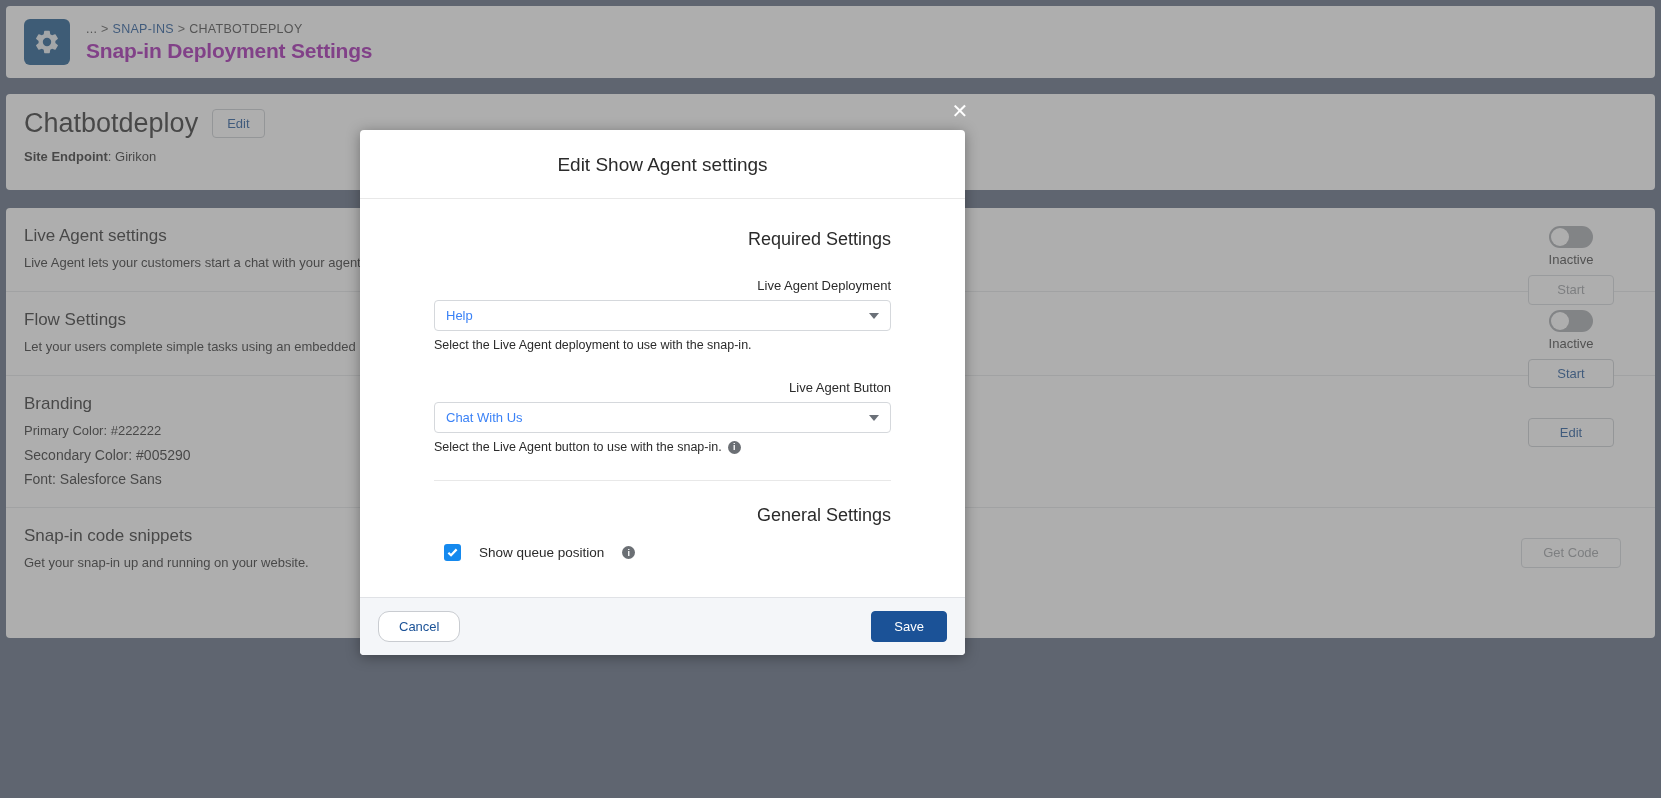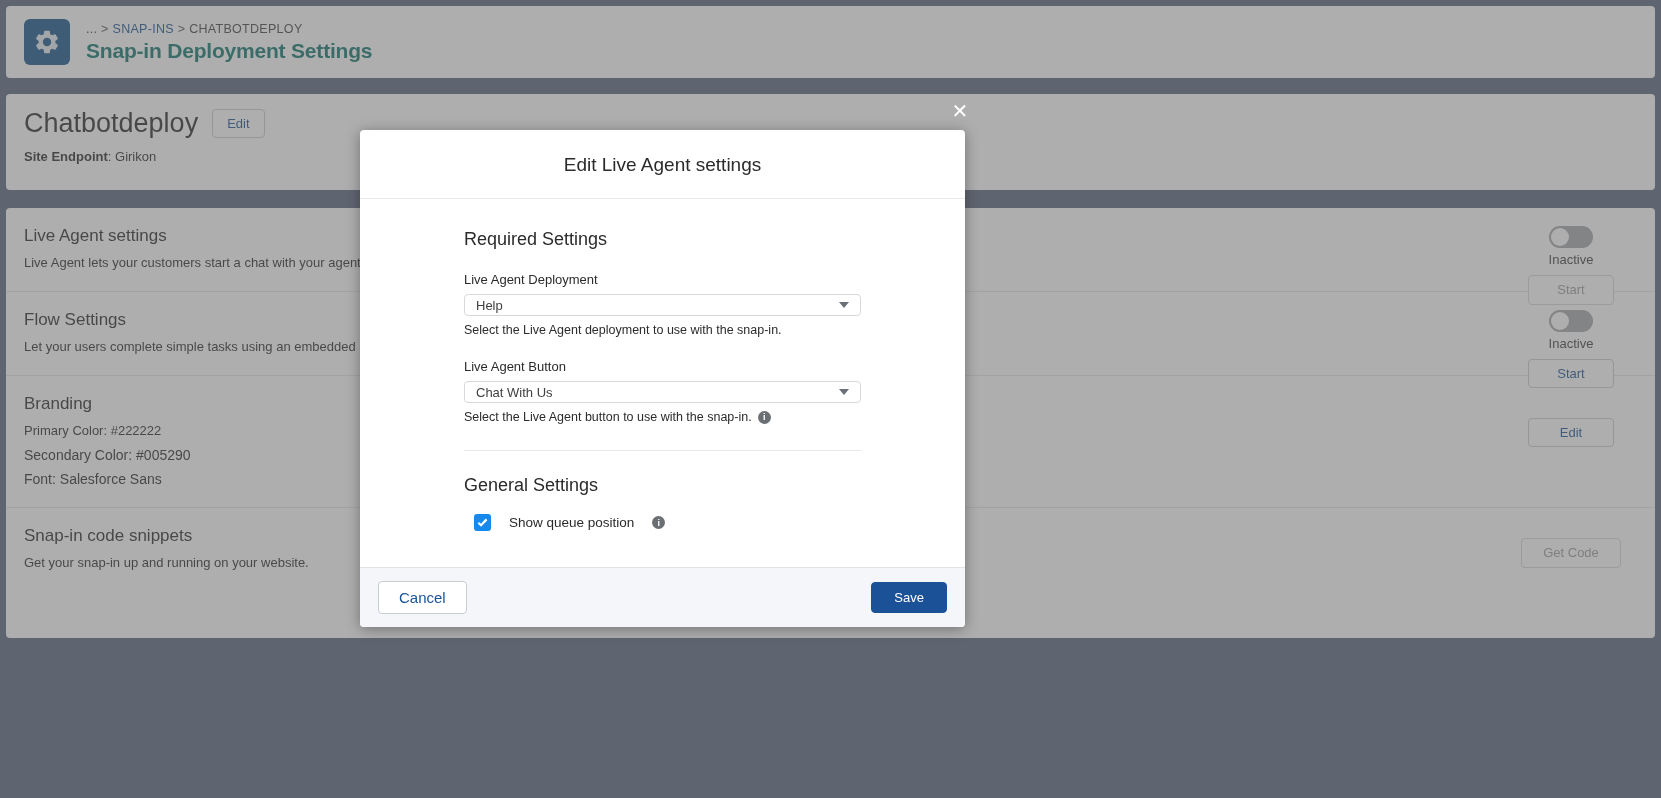--- a/index.html
+++ b/index.html
@@ -20,21 +20,21 @@
   }
   .hdr-icon {
     width: 46px; height: 46px; border-radius: 6px; background: #16548a;
     display: flex; align-items: center; justify-content: center; flex: 0 0 auto;
   }
   .hdr-icon svg { width: 28px; height: 28px; fill: #e9eef3; }
   .hdr-txt { margin-left: 16px; }
   .crumb { font-size: 12.5px; color: #444; letter-spacing: .3px; line-height: 1.3; }
   .crumb a { color: #1b5297; text-decoration: none; }
   .crumb .sep { color: #555; }
-  .pg-title { font-size: 21px; color: #0f766e; font-weight: bold; letter-spacing: -.2px; margin-top: 2px; text-align: center; }
+  .pg-title { font-size: 21px; color: #a21caf; font-weight: bold; letter-spacing: -.2px; margin-top: 2px; text-align: center; }
 
   .card {
     position: absolute; left: 6px; right: 6px; background: #fff; border-radius: 4px;
   }
   #card-summary { top: 94px; height: 96px; }
   #card-rows    { top: 208px; bottom: 160px; }
 
   .sum-title-row { display: flex; align-items: center; gap: 14px; padding: 14px 0 0 18px; }
   .sum-title { font-size: 27px; color: #2b2b2b; font-weight: 300; }
   .btn {
@@ -81,28 +81,28 @@
     background: #fff; border-radius: 4px;
     box-shadow: 0 2px 14px rgba(0,0,0,.35);
   }
   .m-close {
     position: absolute; right: -8px; top: -32px; width: 26px; height: 26px;
     background: none; border: none; color: #fff; font-size: 20px;
     cursor: pointer; line-height: 1; font-family: "Liberation Sans", sans-serif;
   }
   .m-head { padding: 24px 0 22px; border-bottom: 1px solid #e8e8e8; }
   .m-title { text-align: center; font-size: 19px; color: #2b2b2b; font-weight: 400; }
-  .m-body { padding: 30px 104px 36px; }
+  .m-body { padding: 30px 74px 36px; text-align: right; }
   .m-sec { font-size: 18px; color: #2b2b2b; font-weight: 400; }
-  .fld { margin-top: 22px; }
+  .fld { margin-top: 28px; }
   .fld-lbl { font-size: 13px; color: #2b2b2b; margin-bottom: 7px; }
   .sel {
-    position: relative; height: 22px; border: 1px solid #d5d8dc; border-radius: 4px;
+    position: relative; height: 31px; border: 1px solid #d5d8dc; border-radius: 4px;
     background: #fff; display: flex; align-items: center; padding: 0 28px 0 11px;
-    font-size: 13px; color: #404040; cursor: pointer;
+    font-size: 13px; color: #3b82f6; cursor: pointer;
   }
   .sel .car {
     position: absolute; right: 11px; top: 50%; transform: translateY(-50%);
     width: 0; height: 0; border-left: 5px solid transparent;
     border-right: 5px solid transparent; border-top: 6px solid #6a7078;
   }
   .hint { font-size: 12.5px; color: #2b2b2b; margin-top: 7px; display: flex; align-items: center; gap: 6px; }
   .info {
     width: 13px; height: 13px; border-radius: 50%; background: #6b6f74; color: #fff;
     font-size: 9px; font-weight: bold; display: inline-flex;
@@ -116,22 +116,22 @@
   }
   .chk svg { width: 11px; height: 11px; stroke: #fff; stroke-width: 2.4; fill: none; }
   .chk-lbl { font-size: 13.5px; color: #2b2b2b; }
   .m-foot {
     background: #f4f6f9; border-top: 1px solid #e0e2e6;
     border-radius: 0 0 4px 4px; padding: 13px 18px;
     display: flex; justify-content: space-between; align-items: center;
   }
   .btn-cancel {
     font-family: "Liberation Sans", sans-serif;
-    background: #fff; border: 1px solid #c9ccd1; border-radius: 4px;
-    color: #1b5297; font-size: 15px; padding: 7px 20px; cursor: pointer;
+    background: #fff; border: 1px solid #c9ccd1; border-radius: 11px;
+    color: #1b5297; font-size: 13px; padding: 7px 20px; cursor: pointer;
   }
   .btn-save {
     font-family: "Liberation Sans", sans-serif;
     background: #1b5297; border: 1px solid #1b5297; border-radius: 4px;
     color: #fff; font-size: 13px; padding: 7px 22px; cursor: pointer;
   }
 </style>
 </head>
 <body>
 
@@ -219,21 +219,21 @@
 
   </div>
 </div>
 
 <div id="scrim"></div>
 
 <div id="modal">
   <button class="m-close">✕</button>
 
   <div class="m-head">
-    <div class="m-title">Edit Live Agent settings</div>
+    <div class="m-title">Edit Show Agent settings</div>
   </div>
 
   <div class="m-body">
     <div class="m-sec">Required Settings</div>
 
     <div class="fld">
       <div class="fld-lbl">Live Agent Deployment</div>
       <div class="sel">
         <span>Help</span>
         <span class="car"></span>

